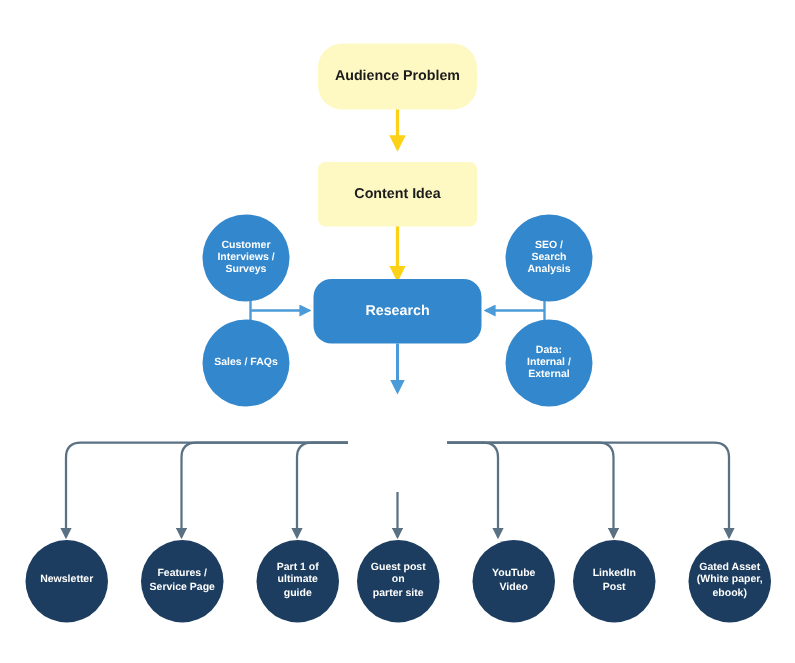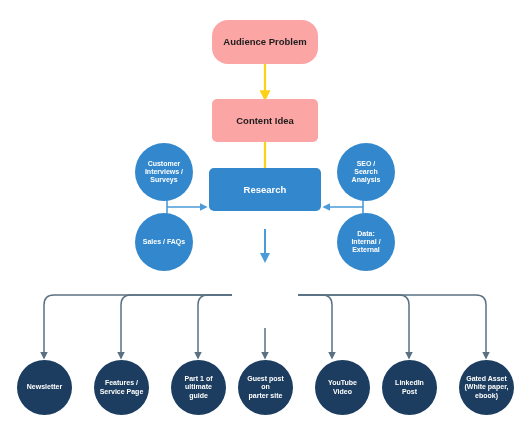--- a/index.html
+++ b/index.html
@@ -31,24 +31,25 @@
     text-align: center;
     box-sizing: border-box;
     line-height: 1.18;
   }
   .node-text {
     display: block;
     white-space: pre-line;
     padding: 0 4px;
   }
   .stage-yellow {
-    background: #fca5a5;
+    background: #fef9c3;
     color: #1c1c1c;
     font-weight: bold;
     font-size: 9.5px;
+    margin-top: 9px;
   }
   .pill {
     border-radius: 16px;
   }
   .rect {
     border-radius: 5px;
   }
   .stage-blue {
     background: #3387CC;
     color: #ffffff;
@@ -119,21 +120,21 @@
   </svg>
 
   <div class="node stage-yellow pill" style="left:212px; top:20px; width:106px; height:44px;">
     <span class="node-text">Audience Problem</span>
   </div>
 
   <div class="node stage-yellow rect" style="left:212px; top:99px; width:106px; height:43px;">
     <span class="node-text">Content Idea</span>
   </div>
 
-  <div class="node stage-blue rect" style="left:209px; top:168px; width:112px; height:43px;">
+  <div class="node stage-blue rect" style="left:209px; top:186px; width:112px; height:43px;border-radius:12px;">
     <span class="node-text">Research</span>
   </div>
 
   <div class="node src-circle" style="left:135px; top:143px; width:58px; height:58px;">
     <span class="node-text">Customer
 Interviews /
 Surveys</span>
   </div>
 
   <div class="node src-circle" style="left:135px; top:213px; width:58px; height:58px;">

